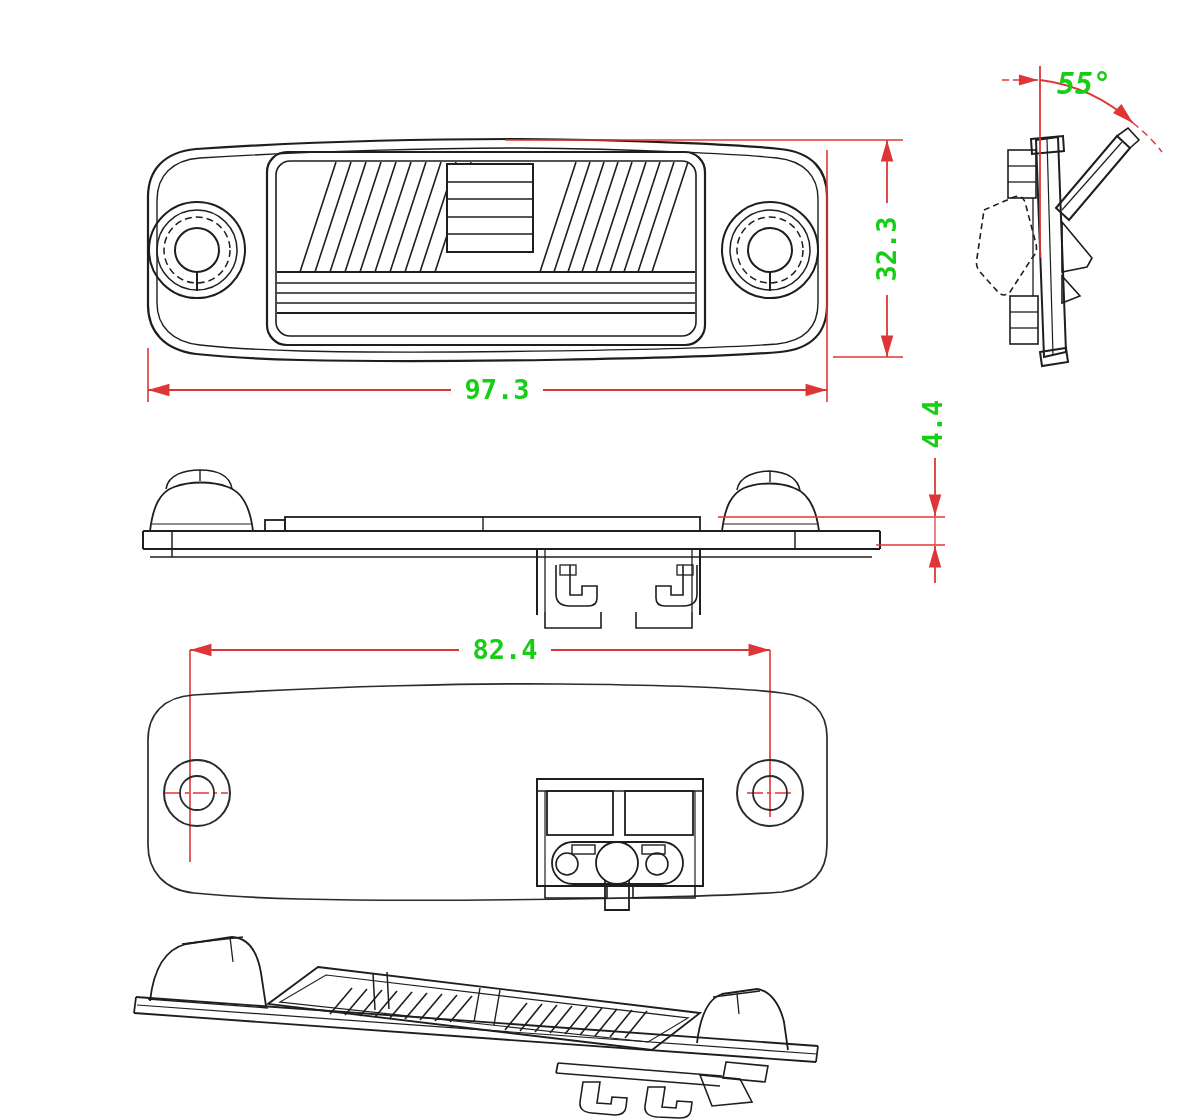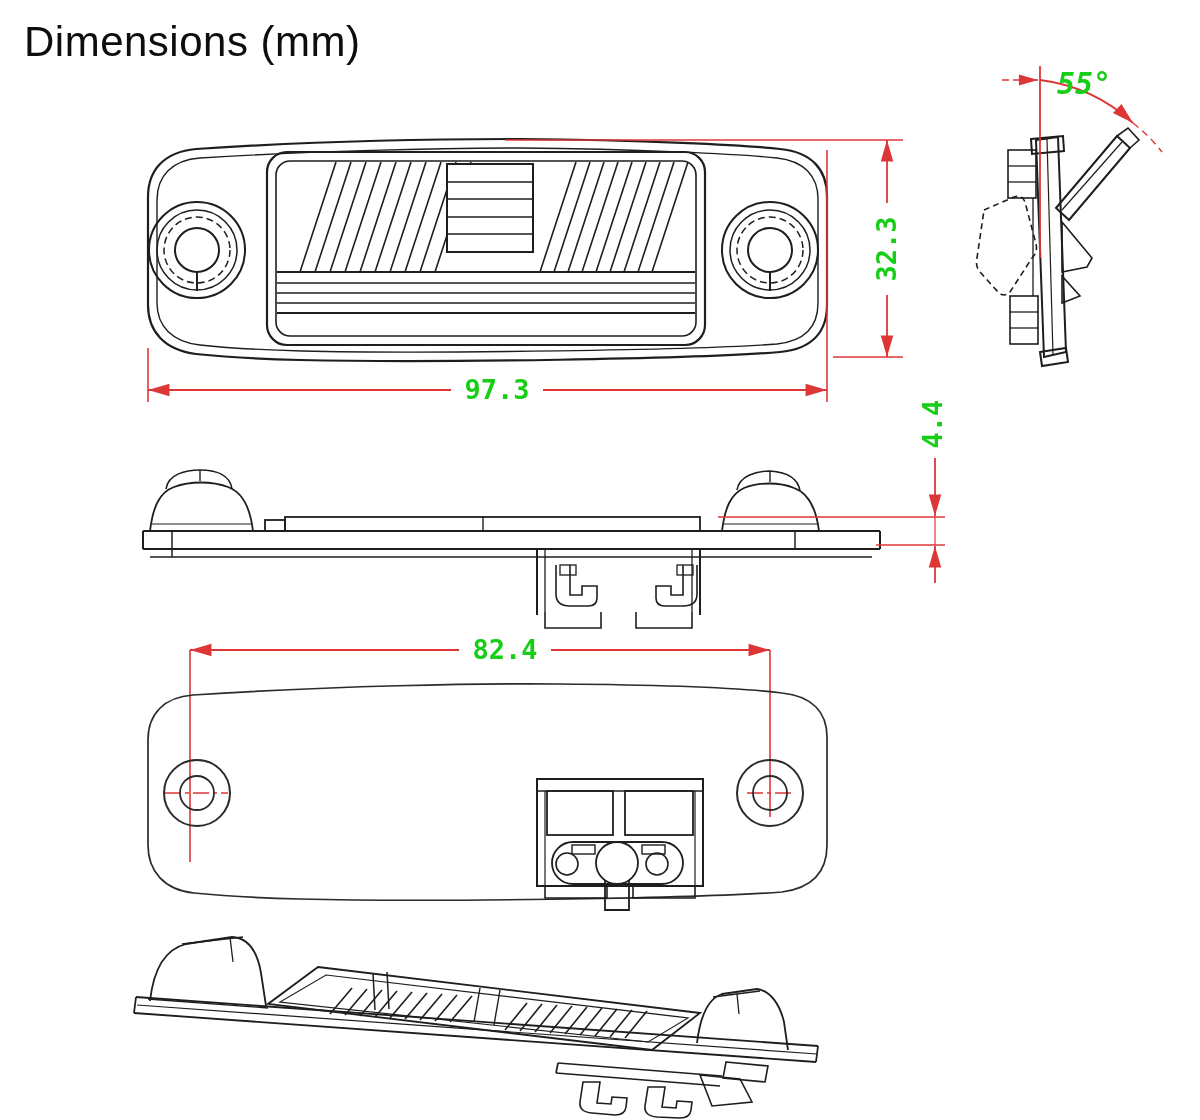--- a/index.html
+++ b/index.html
@@ -13,21 +13,20 @@
                   fill:#17ce17;font-size:30px;}
   .blk{stroke:#1e1e1e;fill:none;}
   .blk2{stroke:#2b2b2b;fill:none;}
   .red{stroke:#de3636;fill:none;}
 </style>
 </head>
 <body>
 
 <div class="page">
 
-  <div class="title">Dimensions (mm)</div>
 
   <svg width="1200" height="1120" viewBox="0 0 1200 1120">
     <defs>
       <marker id="dimArrow" viewBox="0 0 12 8" refX="11.5" refY="4" markerWidth="13" markerHeight="8.7" orient="auto-start-reverse">
         <path d="M11.5,4 L0.5,0.8 L0.5,7.2 Z" fill="#de3636"></path>
       </marker>
       <clipPath id="lensClip">
           <rect x="278" y="162" width="416" height="112"></rect>
         </clipPath>
     </defs>

